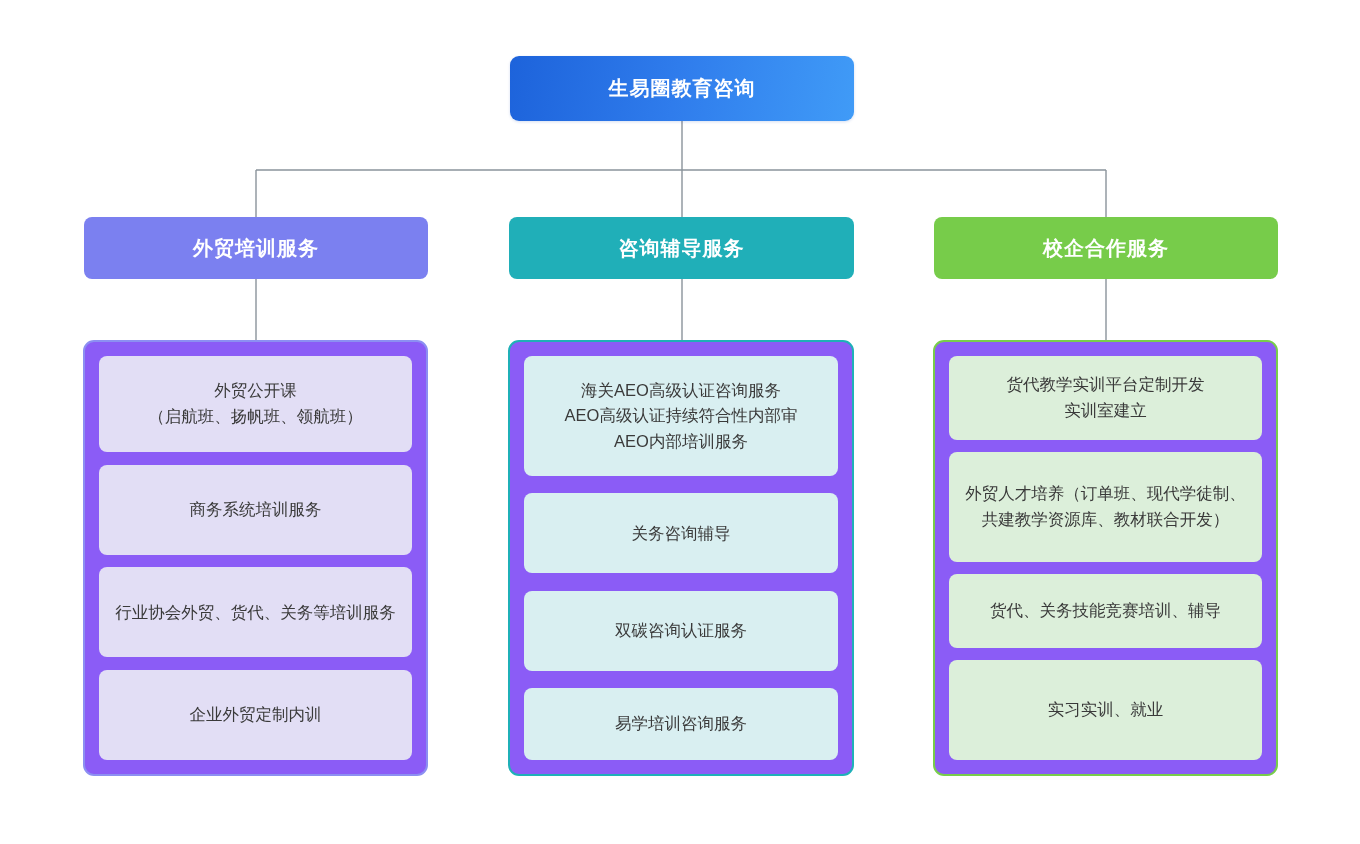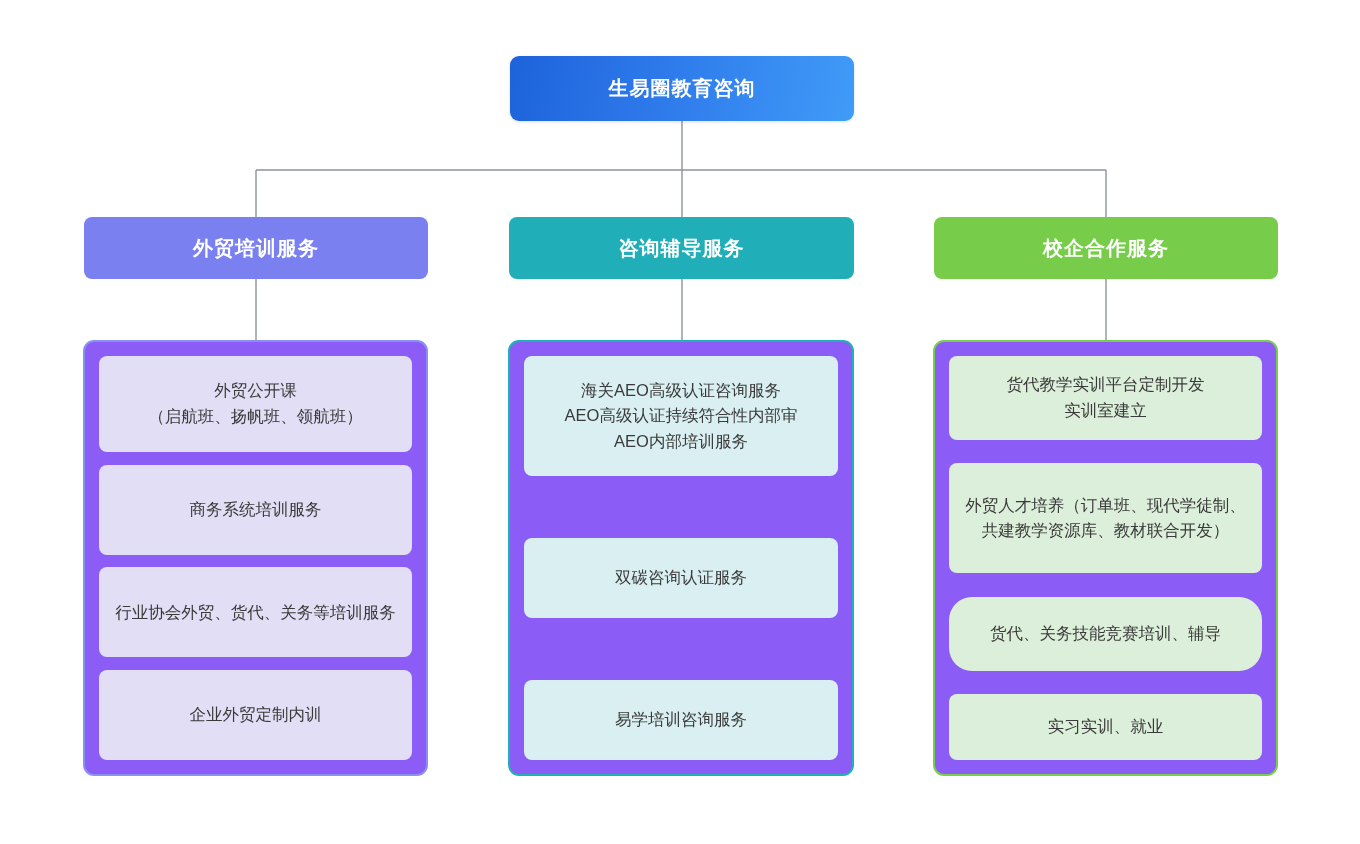--- a/index.html
+++ b/index.html
@@ -114,22 +114,22 @@
   .col1 .item-card:nth-child(3) { height: 90px; }
   .col1 .item-card:nth-child(4) { height: 90px; }
 
   .col2 .item-card:nth-child(1) { height: 120px; }
   .col2 .item-card:nth-child(2) { height: 80px; }
   .col2 .item-card:nth-child(3) { height: 80px; }
   .col2 .item-card:nth-child(4) { height: 72px; }
 
   .col3 .item-card:nth-child(1) { height: 84px; }
   .col3 .item-card:nth-child(2) { height: 110px; }
-  .col3 .item-card:nth-child(3) { height: 74px; border-radius: 23px; }
-  .col3 .item-card:nth-child(4) { height: 66px; }
+  .col3 .item-card:nth-child(3) { height: 74px; }
+  .col3 .item-card:nth-child(4) { height: 100px; }
 </style>
 </head>
 <body>
 
 <div id="chart">
 
   <svg class="connector-layer" width="1360" height="844" viewBox="0 0 1360 844">
 
     <line x1="682" y1="121" x2="682" y2="170" stroke="#8a939b" stroke-width="1.4"></line>
 
@@ -162,20 +162,21 @@
   </div>
 
   <div class="col2">
     <div class="cat-header">
       <span class="node-label">咨询辅导服务</span>
     </div>
     <div class="group-box">
       <div class="item-card">海关AEO高级认证咨询服务
 AEO高级认证持续符合性内部审
 AEO内部培训服务</div>
+      <div class="item-card">关务咨询辅导</div>
       <div class="item-card">双碳咨询认证服务</div>
       <div class="item-card">易学培训咨询服务</div>
     </div>
   </div>
 
   <div class="col3">
     <div class="cat-header">
       <span class="node-label">校企合作服务</span>
     </div>
     <div class="group-box">

